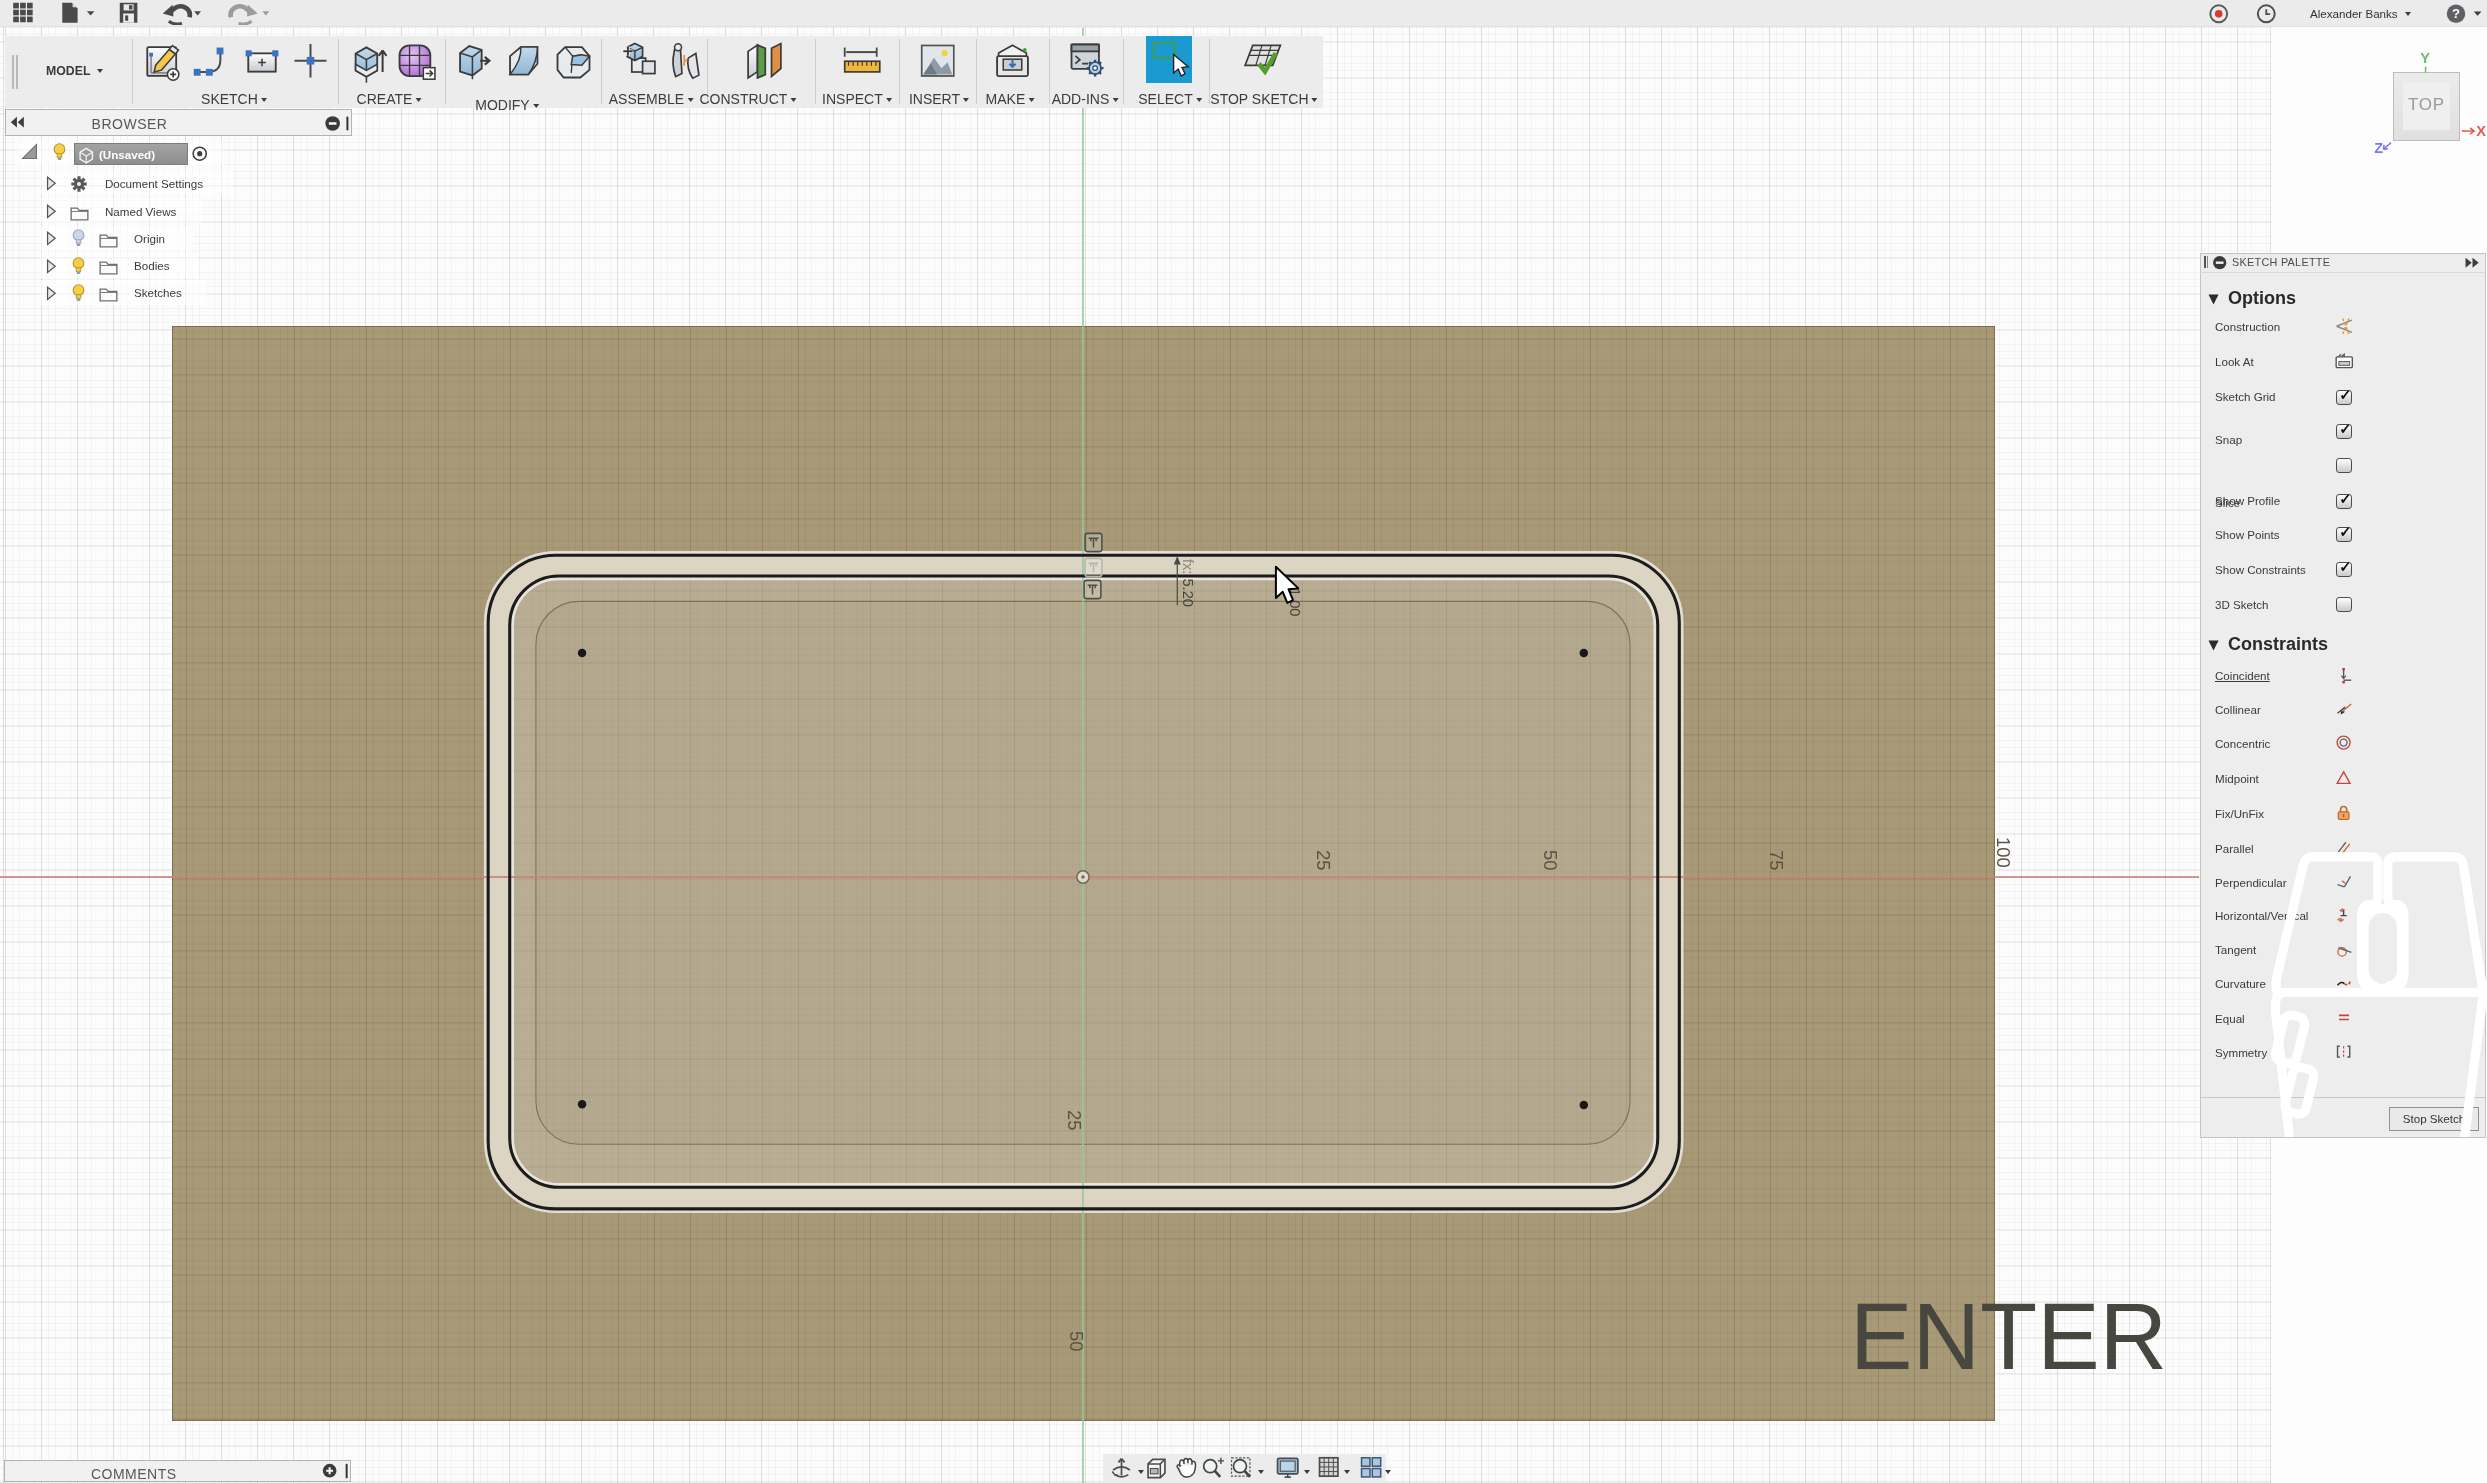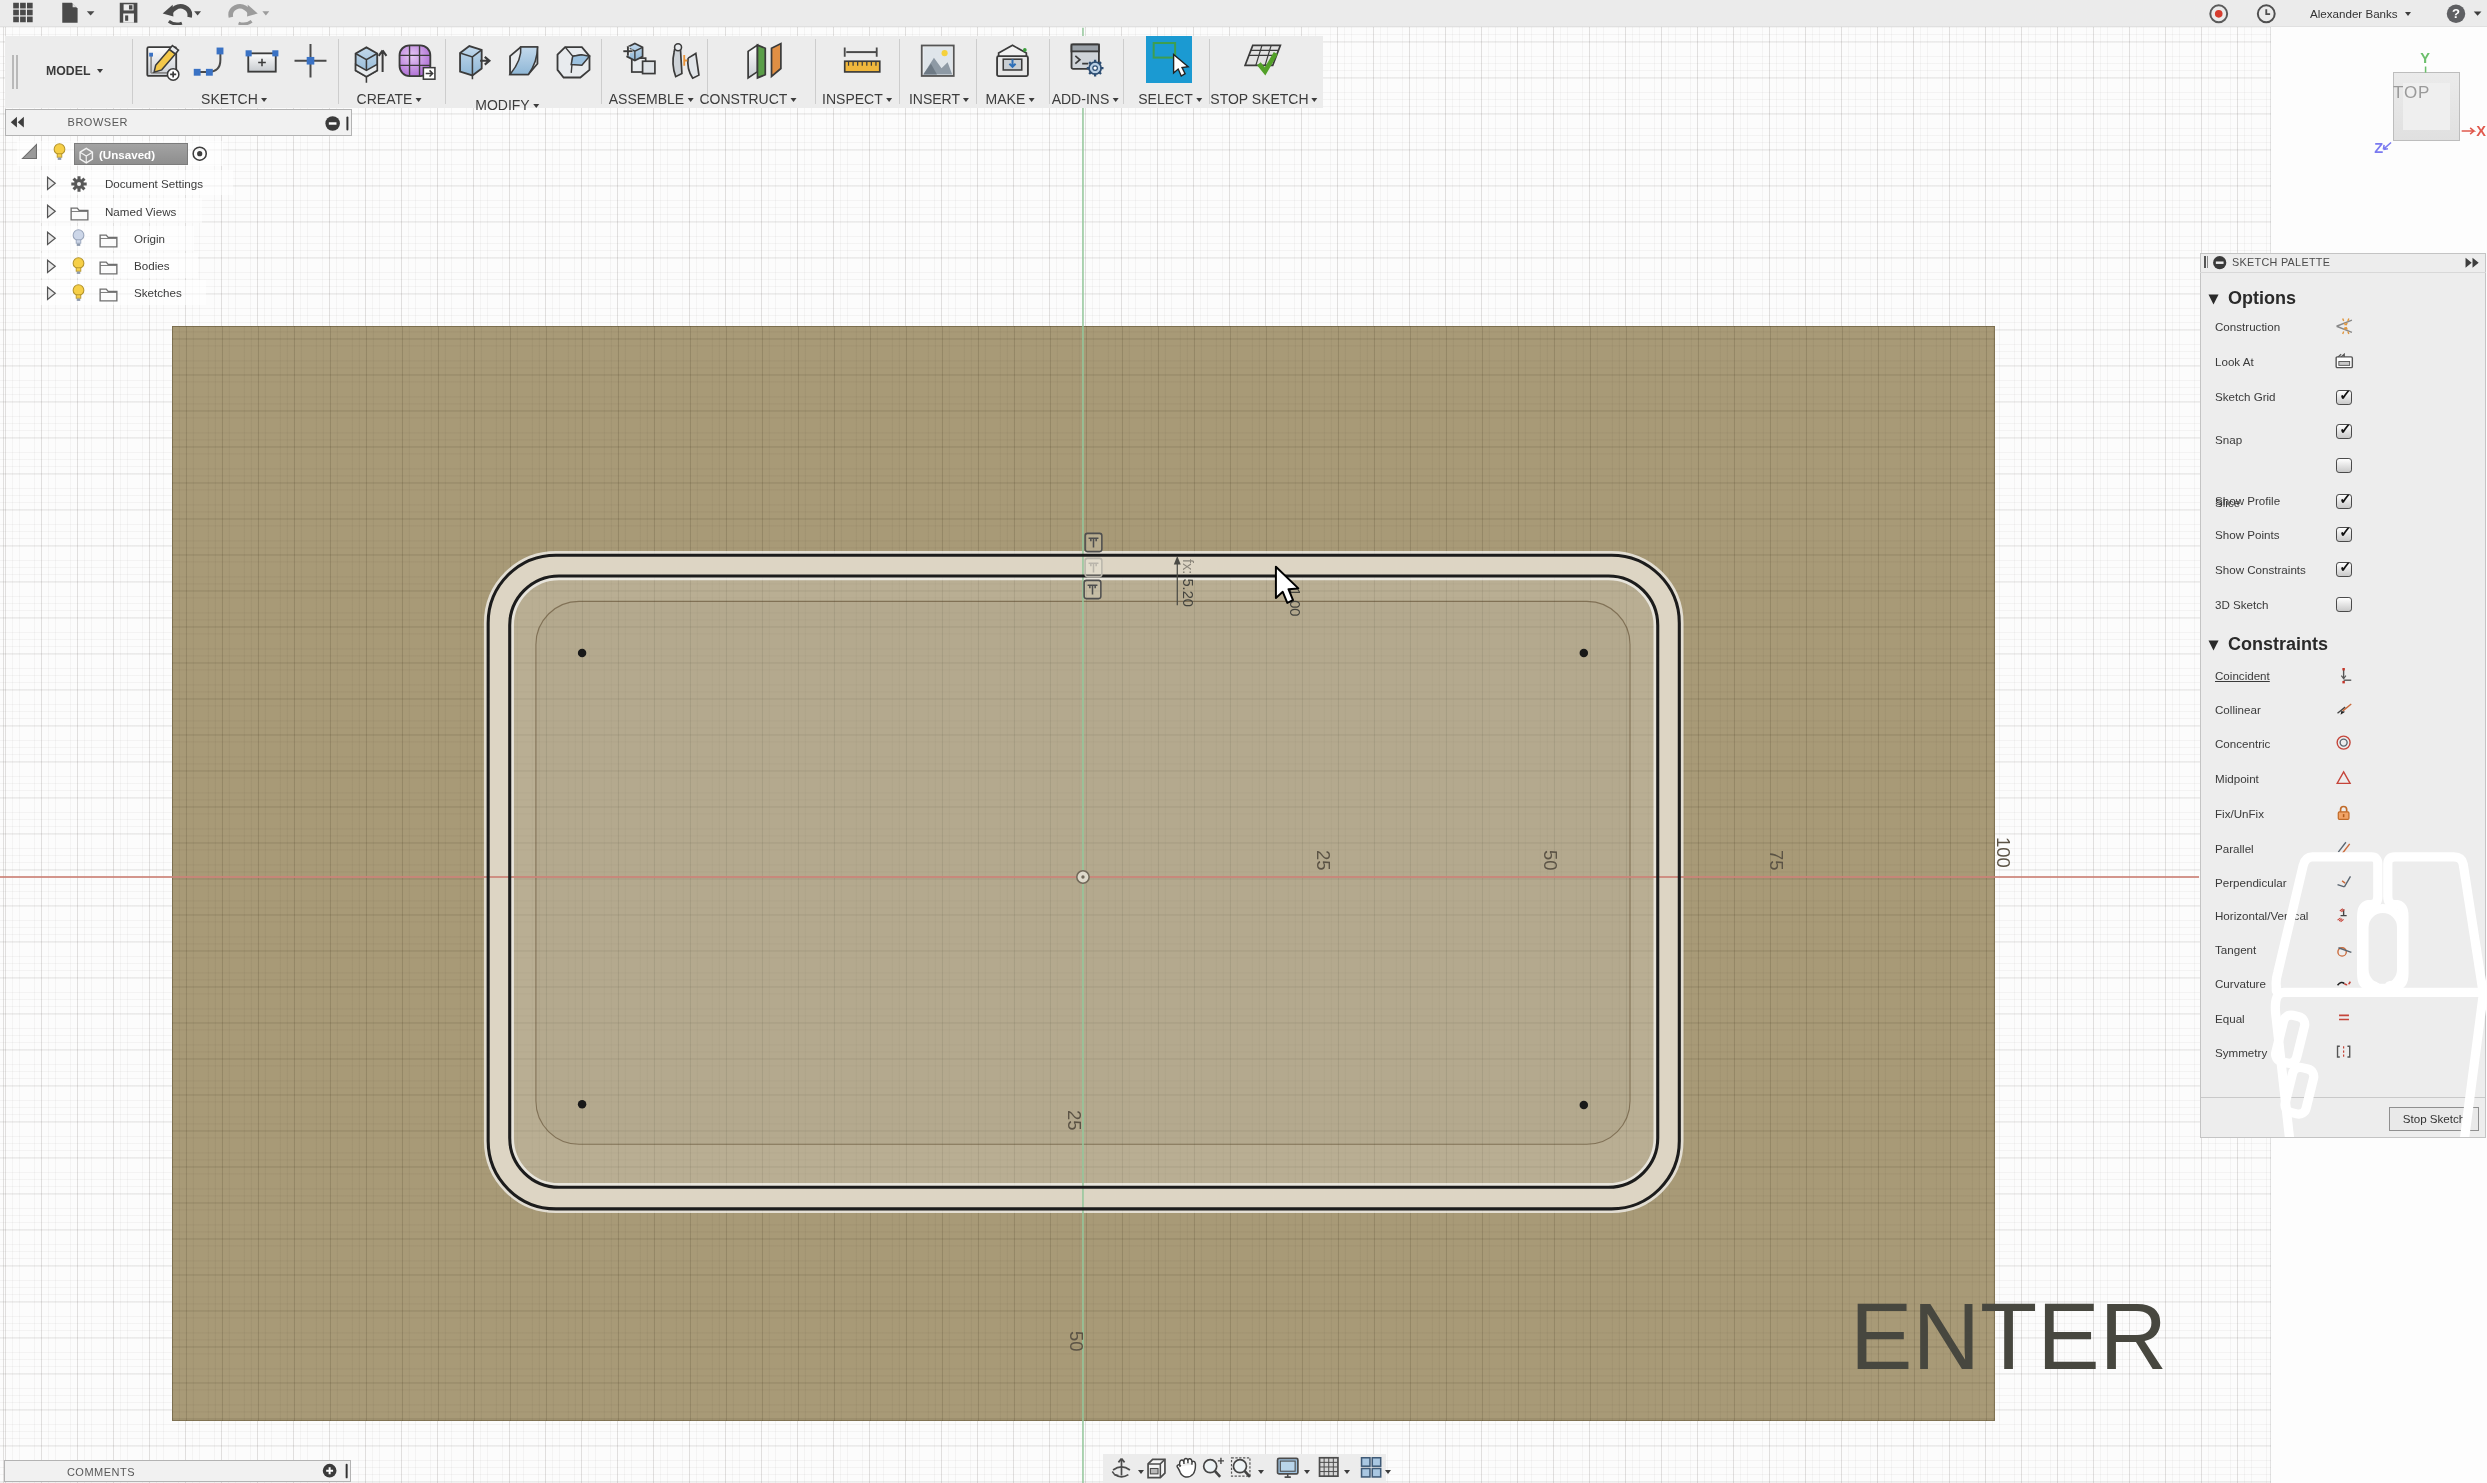--- a/index.html
+++ b/index.html
@@ -28,21 +28,21 @@
     background-position: 13px 0, 0 11.5px, 5.8px 0, 0 4.4px;
     border:1.5px solid rgba(70,58,30,0.40);
   }
   #topbar { left:0; top:0; width:2487px; height:27px; background:#ebebeb; border-bottom:0.8px solid #e0e0e0; }
   #ribbon { left:4.6px; top:36px; width:1318px; height:72px; background:#ececec; }
   .rsep { position:absolute; top:2.3px; width:0.8px; height:65px; background:#cdcdcd; }
   .rlabel { position:absolute; top:86px; font-size:14px; color:#3c3c3c; white-space:nowrap; transform:translateX(-50%); }
   .caret { display:inline-block; width:0; height:0; border-left:3.5px solid transparent; border-right:3.5px solid transparent; border-top:4.2px solid #3c3c3c; vertical-align:middle; margin-left:3.1px; margin-bottom:1.5px;}
   .ricon { position:absolute; }
   .hdrbar { background:#f1f1f1; border:0.8px solid #b3b3b3; }
-  .hdrtitle { position:absolute; left:26px; top:6.2px; font-size:11px; color:#585858; letter-spacing:0.5px;padding-left:36px; }
+  .hdrtitle { position:absolute; left:50px; top:6.2px; font-size:14px; color:#585858; letter-spacing:0.5px;padding-left:36px; }
   .trow { position:absolute; font-size:11.6px; color:#3b3b3b; white-space:nowrap; }
   #palette { left:2200px; top:253px; width:286px; height:885px; background:#ededed; border:0.8px solid #c4c4c4; }
   .prow { position:absolute; left:14.6px; font-size:11.6px; color:#3a3a3a; white-space:nowrap; }
   .psec { position:absolute; left:8.5px; font-size:18px; font-weight:bold; color:#2a2a2a; }
   .cb { position:absolute; left:136px; width:16px; height:14.6px; border:1.5px solid #4a4a4a; border-radius:3.1px; background:linear-gradient(#ffffff,#c9c9c9); }
   .cb.on::after { content:"\2713"; position:absolute; left:2.3px; top:-4.6px; font-size:14.6px; font-weight:bold; color:#111; }
   .vtext { position:absolute; transform-origin:0 0; transform:rotate(90deg); white-space:nowrap; }
   #enter { position:absolute; left:1850px; top:1282px; font-size:95px; color:#47473f; letter-spacing:0px; transform:scaleX(0.985); transform-origin:0 0; }
 </style>
 </head>
@@ -551,21 +551,21 @@
       <g fill="#a9c7e2" stroke="#3f5a77" stroke-width="2">
  <rect x="2" y="2" width="11" height="11"></rect>
         <rect x="16" y="2" width="11" height="11"></rect>
  <rect x="2" y="16" width="11" height="11"></rect>
         <rect x="16" y="16" width="11" height="11"></rect>
       </g>
     </svg>
 <div class="abs" style="left:1382px;top:1465px;"><span class="caret"></span></div>
 <div class="abs" style="left:2393px;top:72px;width:67px;height:69px;background:linear-gradient(#ebebeb,#e0e0e0);border:0.8px solid #bdbdbd;"></div>
 <div class="abs" style="left:2403px;top:83px;width:47px;height:47px;background:#efefef;"></div>
-<div class="abs" style="left:2393px;top:83px;width:67px;font-size:17px;color:#9a9a9a;letter-spacing:0.8px;">TOP</div>
+<div class="abs" style="left:2393px;top:95px;width:67px;text-align:center;font-size:17px;color:#9a9a9a;letter-spacing:0.8px;">TOP</div>
 <svg class="abs" style="left:2368px;top:40px" width="119" height="116" viewBox="0 0 155 150">
   <text x="68" y="30" font-size="19" fill="#6cbf6c" font-family="Liberation Sans" font-weight="bold">Y</text>
   <path d="M75,34 v8" stroke="#6cbf6c" stroke-width="2"></path>
   <path d="M122,118 h16 l-5,-4 m5,4 l-5,4" fill="none" stroke="#e05a4e" stroke-width="2"></path>
   <text x="141" y="125" font-size="19" fill="#e05a4e" font-family="Liberation Sans" font-weight="bold">X</text>
   <path d="M30,133 l-10,9 m0,0 l6,-1 m-6,1 l1,-6" fill="none" stroke="#7a7af0" stroke-width="2"></path>
   <text x="8" y="147" font-size="19" fill="#7a7af0" font-family="Liberation Sans" font-weight="bold">Z</text>
 </svg>
 <div id="enter">ENTER</div>
 <svg class="abs" style="left:2264px;top:843px" width="223" height="294" viewBox="0 0 290 382">

